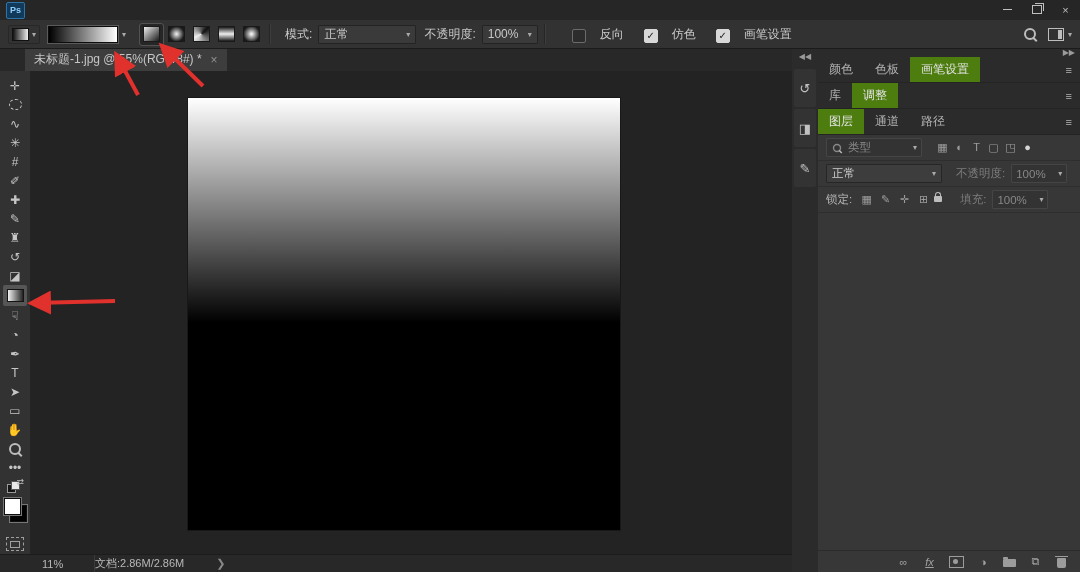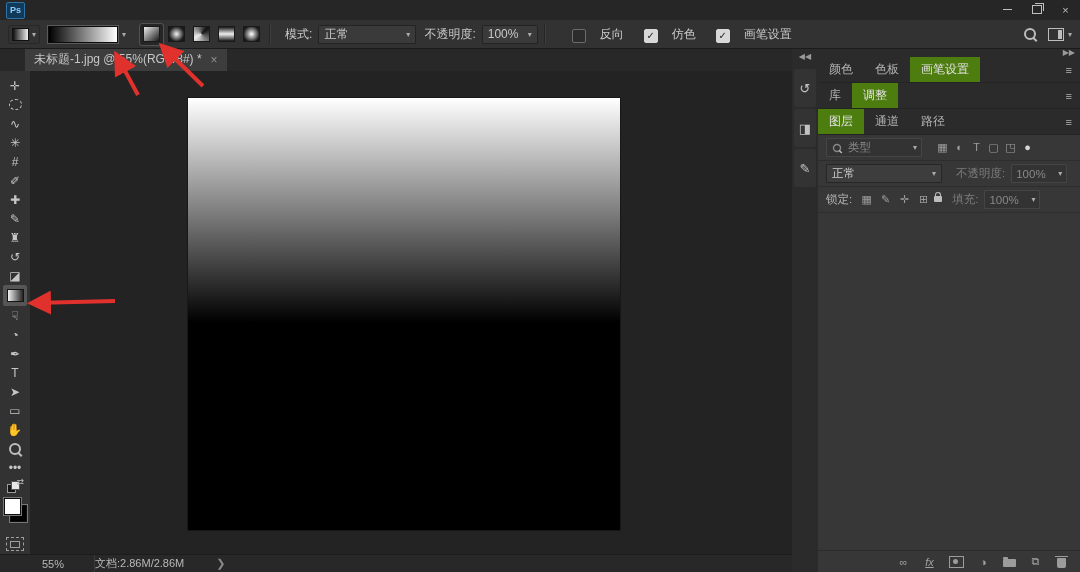--- a/index.html
+++ b/index.html
@@ -345,21 +345,21 @@
 
   <div class="lrow">
     <span>锁定:</span>
     <div id="lockicons" style="display:flex;gap:2px">
         <span class="fico">▦</span>
         <span class="fico">✎</span>
         <span class="fico">✛</span>
         <span class="fico">⊞</span>
         <span class="css-lock"></span>
       </div>
-    <span class="dim" style="margin-left:4px">填充:</span>
+    <span class="dim" style="margin-left:12px">填充:</span>
     <div class="dimsel" style="width:46px">
       <span>100%</span>
         <span class="chev" style="margin-left:auto">▾</span>
     </div>
   </div>
 
 
   <div id="layersbottom">
       <span class="bico">
         <span>∞</span>
@@ -379,21 +379,21 @@
       <span class="bico">
         <span>⧉</span>
       </span>
       <span class="bico">
         <span class="css-trash"></span>
       </span>
     </div>
 </div>
 
 <div id="statusbar">
-  <div id="zoomfield">55%</div>
+  <div id="zoomfield">11%</div>
   <div id="docinfo">文档:2.86M/2.86M</div>
   <div id="statchev">❯</div>
 </div>
 
 <svg id="arrows">
   <defs>
     <marker id="ah" markerWidth="6" markerHeight="6" refX="4.5" refY="3" orient="auto">
       <path d="M0,0 L6,3 L0,6 Z" fill="#e0312d"></path>
     </marker>
   </defs>

